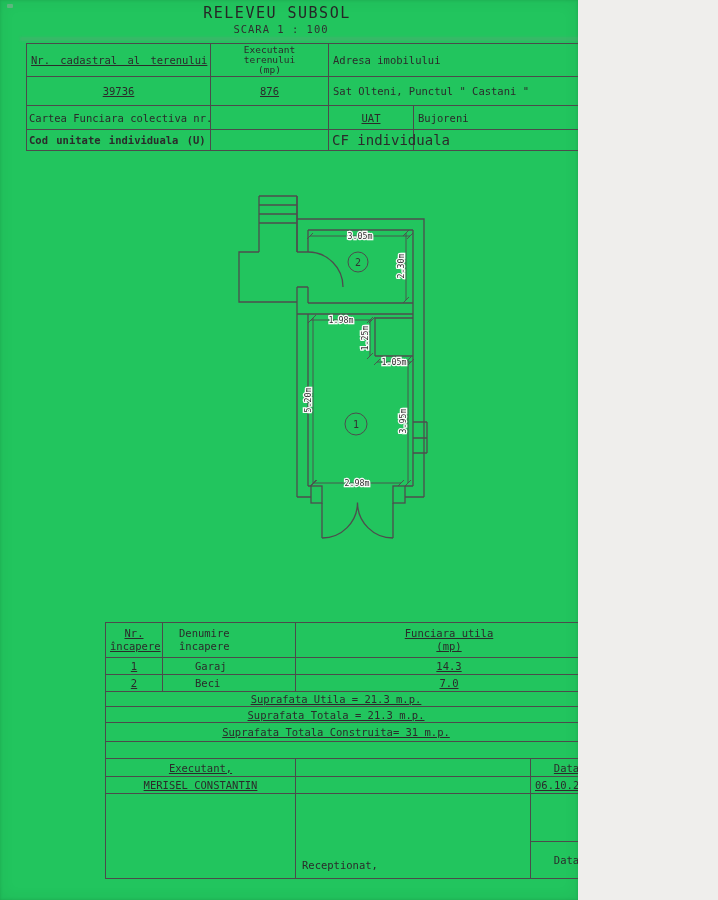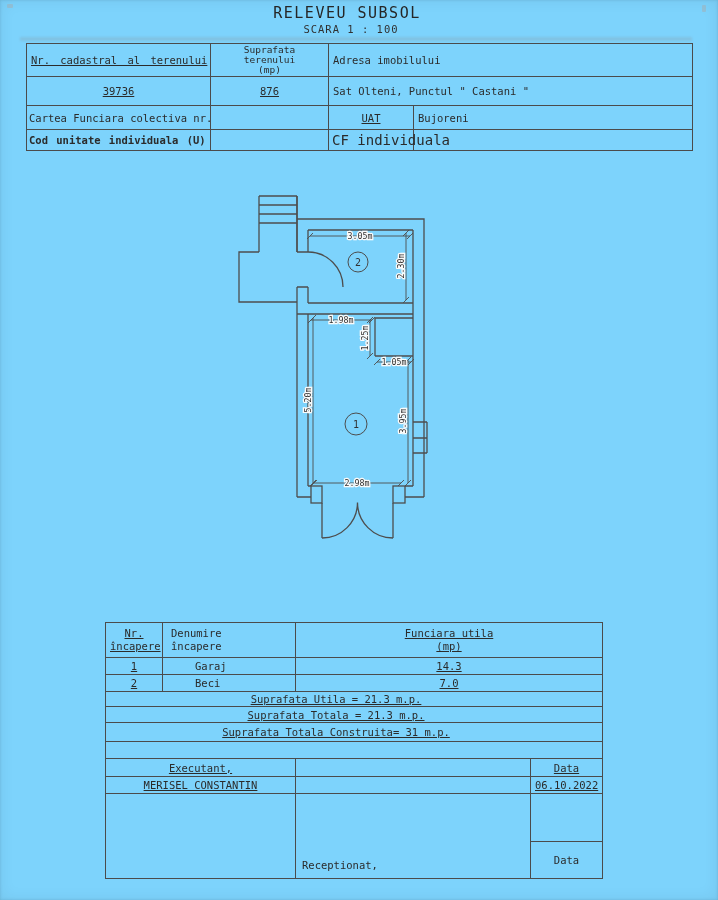--- a/index.html
+++ b/index.html
@@ -1,18 +1,18 @@
 <!DOCTYPE html>
 <html><head>
 <meta charset="utf-8">
 <style>
   html,body{margin:0;padding:0;}
   body{width:718px;height:900px;background:#efeeec;font-family:"DejaVu Sans Mono",monospace;}
   .page{
-    position:relative;width:718px;height:900px;background:#7dd3fc;color:#2e2e2e;
+    position:relative;width:578px;height:900px;background:#22c55e;color:#2e2e2e;
     box-shadow:inset 0 0 16px rgba(0,0,0,.07), inset 0 0 3px rgba(0,0,0,.12);
     overflow:hidden;
   }
   .title{
     position:absolute;top:4px;left:0;width:100%;text-align:center;
     font-size:15px;letter-spacing:1.5px;color:#262626;transform:translateX(-12px);
     white-space:pre;
   }
   .scale{
     position:absolute;top:23px;left:0;width:100%;text-align:center;
@@ -37,21 +37,21 @@
   .ws2{word-spacing:2px;font-weight:bold;}
 
   .top-table{left:26px;top:43px;width:666px;}
   .top-table .h3 div{font-size:9.5px;line-height:10px;text-align:center;}
   .cf-cell{font-size:14px;padding:0 3px;}
   .row34-label{padding-left:2px;}
 
   .bottom-table{left:105px;top:622px;width:497px;}
   .bottom-table .hdr div{font-size:10.5px;line-height:13px;}
   .name-col{padding-left:32px;}
-  .hdr-name{padding-left:8px;}
+  .hdr-name{padding-left:16px;}
   .totals{padding-right:40px;margin-top:22px;}
   .recept{vertical-align:bottom;padding:0 0 7px 6px;}
   .split-cell{padding:0;}
   .split-top{height:47px;border-bottom:1px solid #4b4b4b;}
   .split-bottom{height:36px;line-height:36px;text-align:center;}
 
   .plan{position:absolute;left:225px;top:185px;}
   .plan path, .plan line, .plan rect, .plan circle{fill:none;stroke:#4d4d4d;}
   .walls{stroke-width:1.3;}
   .dims{stroke-width:0.9;}
@@ -76,21 +76,21 @@
     <colgroup>
         <col style="width:184px">
         <col style="width:118px">
         <col style="width:85px">
         <col style="width:279px">
       </colgroup>
     <tbody>
     <tr style="height:33px">
       <td class="c ws">Nr. cadastral al terenului</td>
       <td class="h3">
-        <div>Suprafata</div>
+        <div>Executant</div>
         <div>terenului</div>
         <div>(mp)</div>
       </td>
       <td colspan="2" class="l">Adresa imobilului</td>
     </tr>
     <tr style="height:29px">
       <td class="c">39736</td>
       <td class="c">876</td>
       <td colspan="2" class="l">Sat Olteni, Punctul " Castani "</td>
     </tr>

